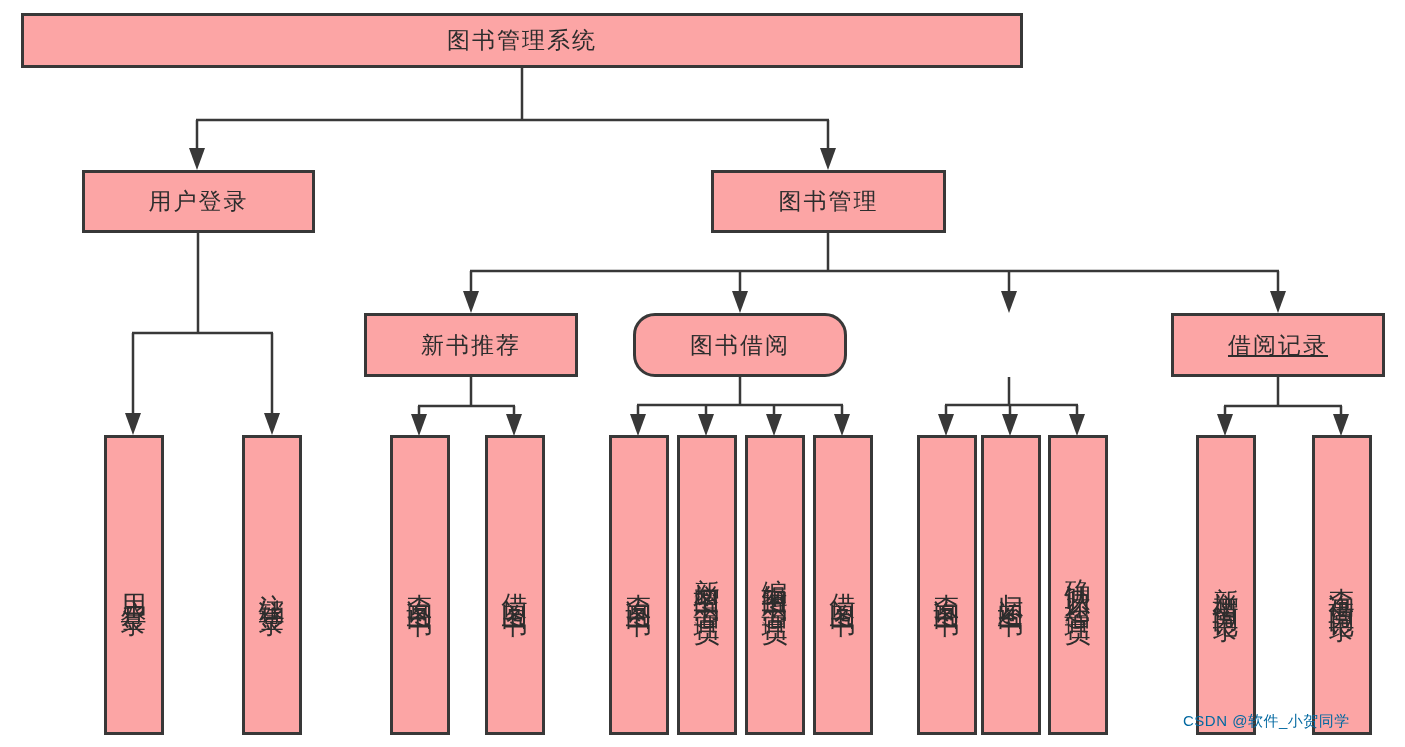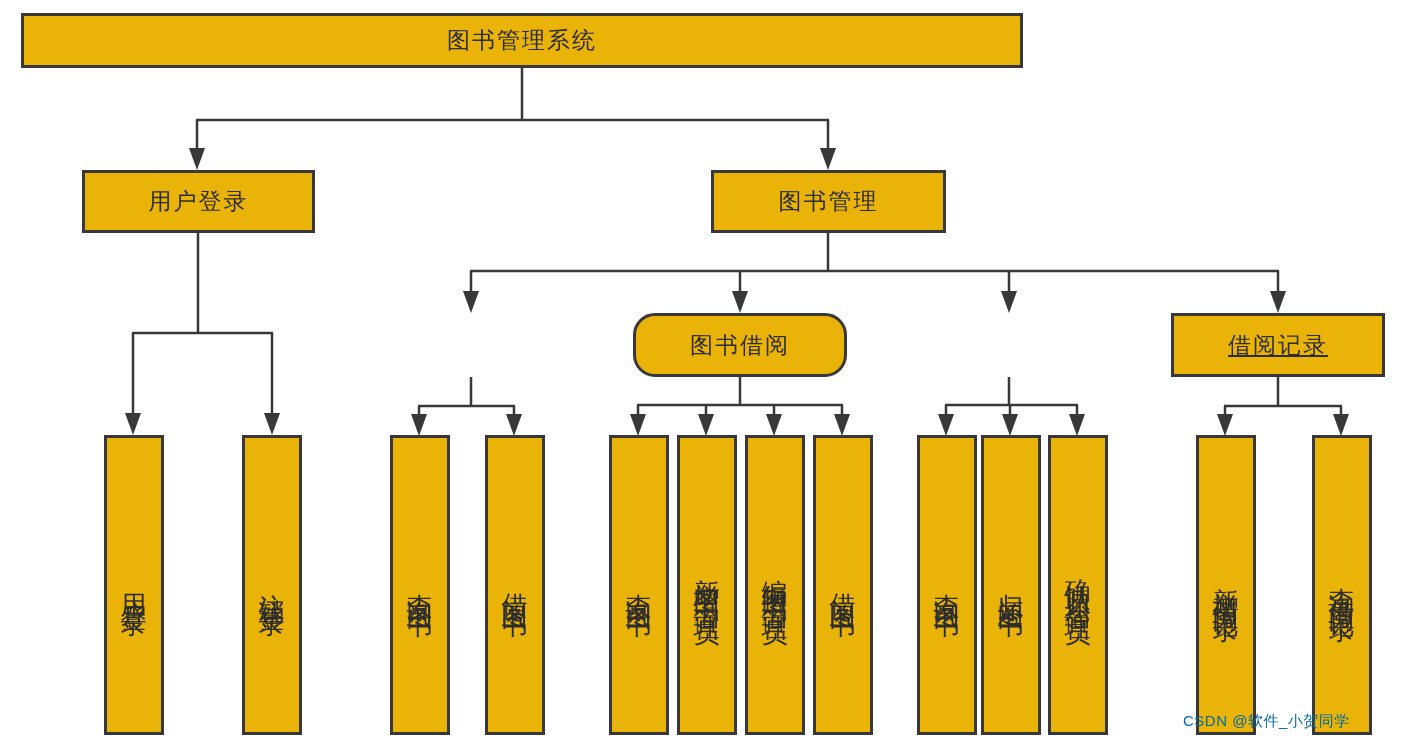--- a/index.html
+++ b/index.html
@@ -1,21 +1,21 @@
 <!DOCTYPE html>
 <html><head>
 <meta charset="utf-8">
 <style>
   html,body{margin:0;padding:0;background:#ffffff;}
   body{font-family:"Liberation Sans","DejaVu Sans",sans-serif;}
   #canvas{position:relative;width:1405px;height:747px;background:#ffffff;overflow:hidden;}
   #connectors{position:absolute;left:0;top:0;z-index:1;}
   .node{
     position:absolute;
-    background:#eab308;
+    background:#fca5a5;
     border:3px solid #383838;
     box-sizing:border-box;
     display:flex;
     align-items:center;
     justify-content:center;
     color:#2d2d2d;
     z-index:2;
   }
   .h span{font-size:23px;letter-spacing:2px;white-space:nowrap;}
   .v{top:435px;width:60px;height:300px;}
@@ -95,20 +95,23 @@
     <span>图书管理系统</span>
   </div>
 
   <div class="node h" id="n-login">
     <span>用户登录</span>
   </div>
   <div class="node h" id="n-mgmt">
     <span>图书管理</span>
   </div>
 
+  <div class="node h" id="n-nb">
+    <span>新书推荐</span>
+  </div>
   <div class="node h" id="n-bb">
     <span>图书借阅</span>
   </div>
   <div class="node h" id="n-br">
     <span>借阅记录</span>
   </div>
 
   <div class="node v" id="l-a1">
     <span>用户登录</span>
   </div>

